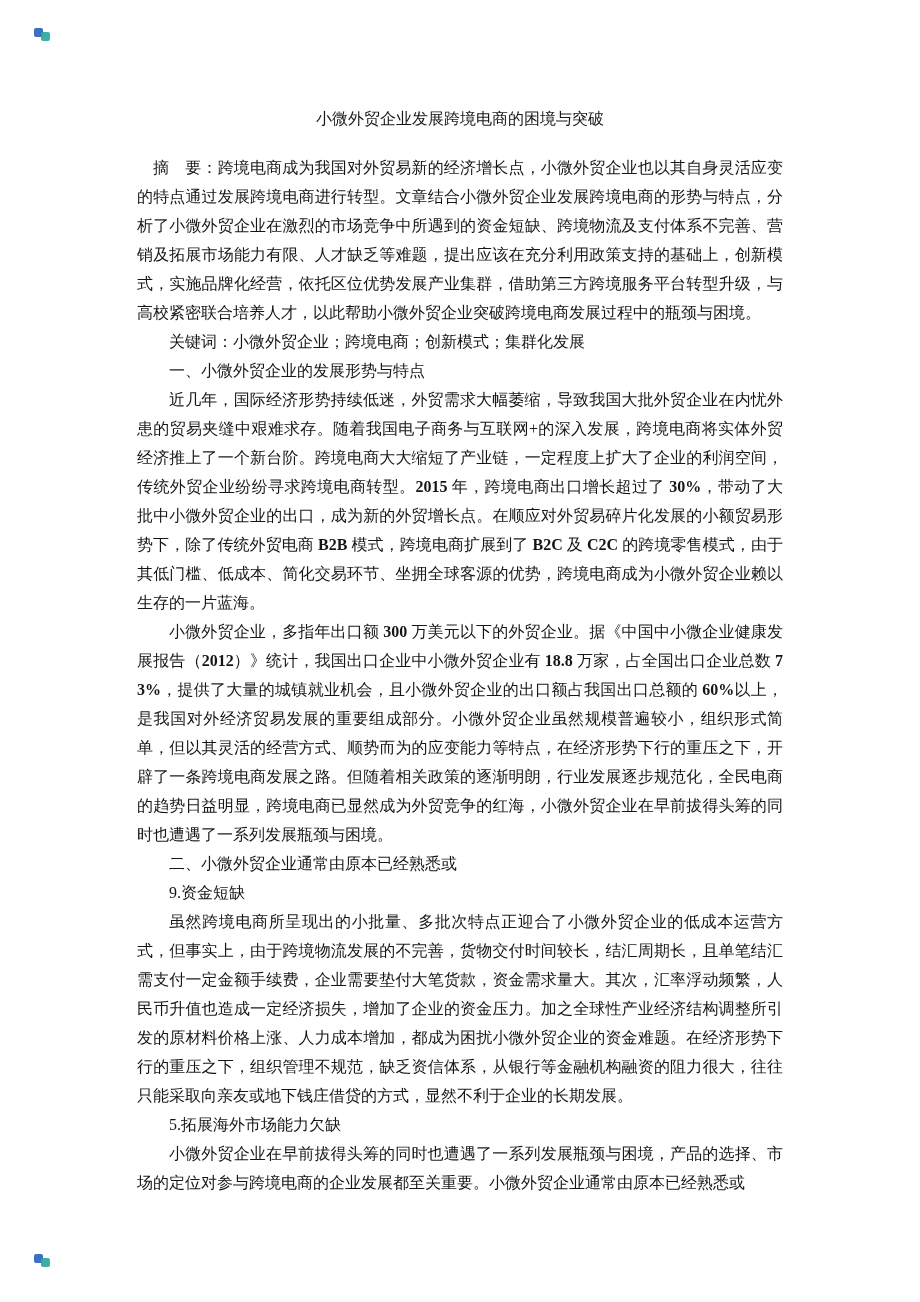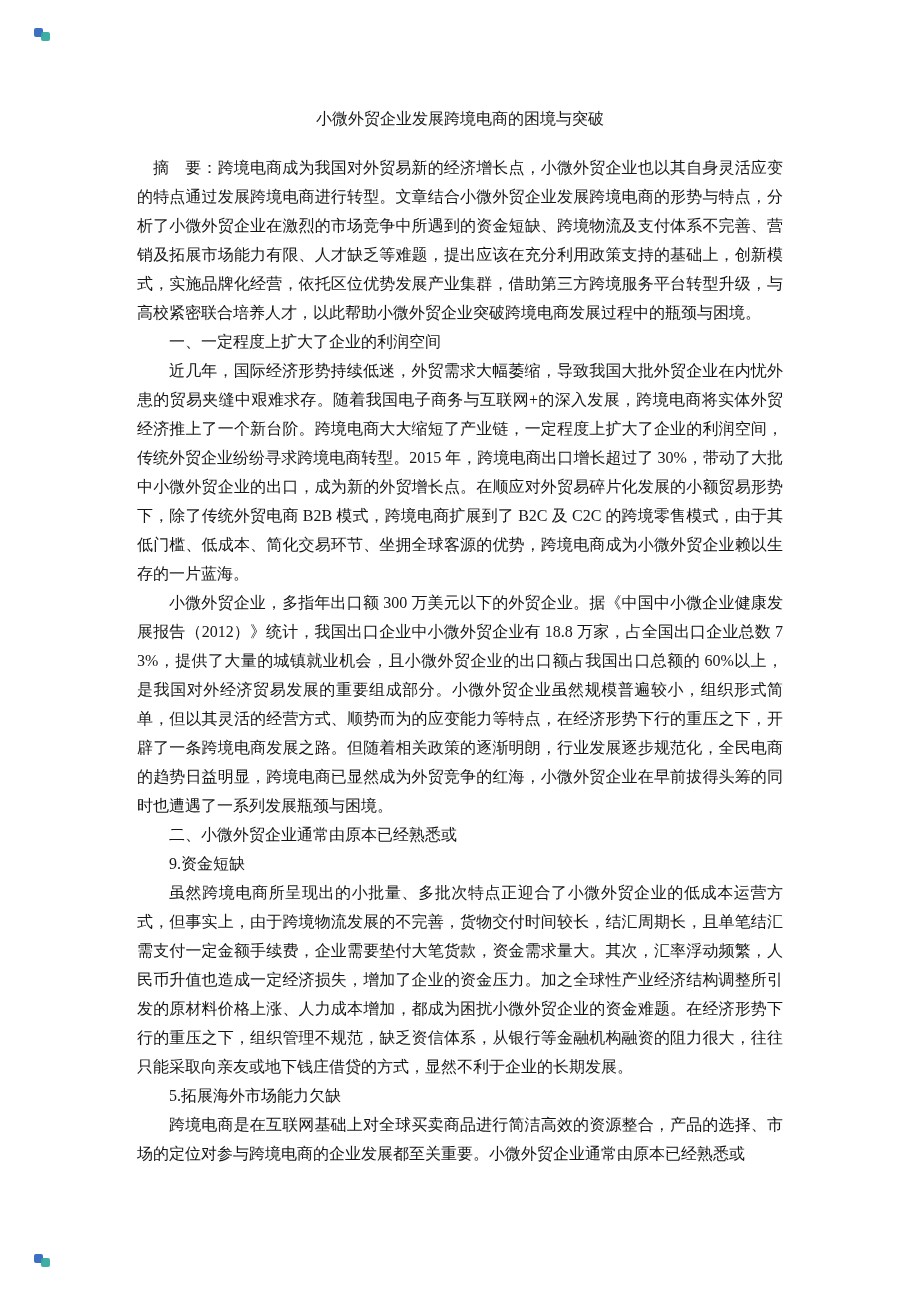--- a/index.html
+++ b/index.html
@@ -26,21 +26,21 @@
     font-weight: normal;
     font-size: 16px;
   }
   .para {
     margin: 0;
     text-align: justify;
     text-indent: 2em;
     word-break: break-all;
   }
   .para.abstract { text-indent: 1em; }
-  .para b { font-weight: normal; }
+  .para b { font-weight: bold; }
   .corner-logo {
     position: absolute;
     left: 34px;
     width: 22px;
     height: 16px;
   }
   .logo-top { top: 26px; }
   .logo-bottom { top: 1252px; }
   .sq {
     position: absolute;
@@ -58,27 +58,28 @@
 <div class="page">
 
   <div class="corner-logo logo-top">
     <span class="sq sq-a" style="background: rgb(62, 111, 193);"></span>
     <span class="sq sq-b" style="background: rgb(47, 168, 158);"></span>
   </div>
 
   <p class="title">小微外贸企业发展跨境电商的困境与突破</p>
 
   <p class="para abstract"><span>摘　要：跨境电商成为我国对外贸易新的经济增长点，小微外贸企业也以其自身灵活应变的特点通过发展跨境电商进行转型。文章结合小微外贸企业发展跨境电商的形势与特点，分析了小微外贸企业在激烈的市场竞争中所遇到的资金短缺、跨境物流及支付体系不完善、营销及拓展市场能力有限、人才缺乏等难题，提出应该在充分利用政策支持的基础上，创新模式，实施品牌化经营，依托区位优势发展产业集群，借助第三方跨境服务平台转型升级，与高校紧密联合培养人才，以此帮助小微外贸企业突破跨境电商发展过程中的瓶颈与困境。</span></p>
-  <p class="para"><span>一、一定程度上扩大了企业的利润空间</span></p>
+  <p class="para"><span>关键词：小微外贸企业；跨境电商；创新模式；集群化发展</span></p>
+  <p class="para"><span>一、小微外贸企业的发展形势与特点</span></p>
   <p class="para"><span>近几年，国际经济形势持续低迷，外贸需求大幅萎缩，导致我国大批外贸企业在内忧外患的贸易夹缝中艰难求存。随着我国电子商务与互联网+的深入发展，跨境电商将实体外贸经济推上了一个新台阶。跨境电商大大缩短了产业链，一定程度上扩大了企业的利润空间，传统外贸企业纷纷寻求跨境电商转型。</span><b>2015</b><span> 年，跨境电商出口增长超过了 </span><b>30%</b><span>，带动了大批中小微外贸企业的出口，成为新的外贸增长点。在顺应对外贸易碎片化发展的小额贸易形势下，除了传统外贸电商 </span><b>B2B</b><span> 模式，跨境电商扩展到了 </span><b>B2C</b><span> 及 </span><b>C2C</b><span> 的跨境零售模式，由于其低门槛、低成本、简化交易环节、坐拥全球客源的优势，跨境电商成为小微外贸企业赖以生存的一片蓝海。</span></p>
   <p class="para"><span>小微外贸企业，多指年出口额 </span><b>300</b><span> 万美元以下的外贸企业。据《中国中小微企业健康发展报告（</span><b>2012</b><span>）》统计，我国出口企业中小微外贸企业有 </span><b>18.8</b><span> 万家，占全国出口企业总数 </span><b>73%</b><span>，提供了大量的城镇就业机会，且小微外贸企业的出口额占我国出口总额的 </span><b>60%</b><span>以上，是我国对外经济贸易发展的重要组成部分。小微外贸企业虽然规模普遍较小，组织形式简单，但以其灵活的经营方式、顺势而为的应变能力等特点，在经济形势下行的重压之下，开辟了一条跨境电商发展之路。但随着相关政策的逐渐明朗，行业发展逐步规范化，全民电商的趋势日益明显，跨境电商已显然成为外贸竞争的红海，小微外贸企业在早前拔得头筹的同时也遭遇了一系列发展瓶颈与困境。</span></p>
   <p class="para"><span>二、小微外贸企业通常由原本已经熟悉或</span></p>
   <p class="para"><span>9.资金短缺</span></p>
   <p class="para"><span>虽然跨境电商所呈现出的小批量、多批次特点正迎合了小微外贸企业的低成本运营方式，但事实上，由于跨境物流发展的不完善，货物交付时间较长，结汇周期长，且单笔结汇需支付一定金额手续费，企业需要垫付大笔货款，资金需求量大。其次，汇率浮动频繁，人民币升值也造成一定经济损失，增加了企业的资金压力。加之全球性产业经济结构调整所引发的原材料价格上涨、人力成本增加，都成为困扰小微外贸企业的资金难题。在经济形势下行的重压之下，组织管理不规范，缺乏资信体系，从银行等金融机构融资的阻力很大，往往只能采取向亲友或地下钱庄借贷的方式，显然不利于企业的长期发展。</span></p>
   <p class="para"><span>5.拓展海外市场能力欠缺</span></p>
-  <p class="para"><span>跨境电商是在互联网基础上对全球买卖商品进行简洁高效的资源整合，产品的选择、市场的定位对参与跨境电商的企业发展都至关重要。小微外贸企业通常由原本已经熟悉或</span></p>
+  <p class="para"><span>小微外贸企业在早前拔得头筹的同时也遭遇了一系列发展瓶颈与困境，产品的选择、市场的定位对参与跨境电商的企业发展都至关重要。小微外贸企业通常由原本已经熟悉或</span></p>
 
   <div class="corner-logo logo-bottom">
     <span class="sq sq-a" style="background: rgb(62, 111, 193);"></span>
     <span class="sq sq-b" style="background: rgb(47, 168, 158);"></span>
   </div>
 
 </div>
 
 </body></html>

